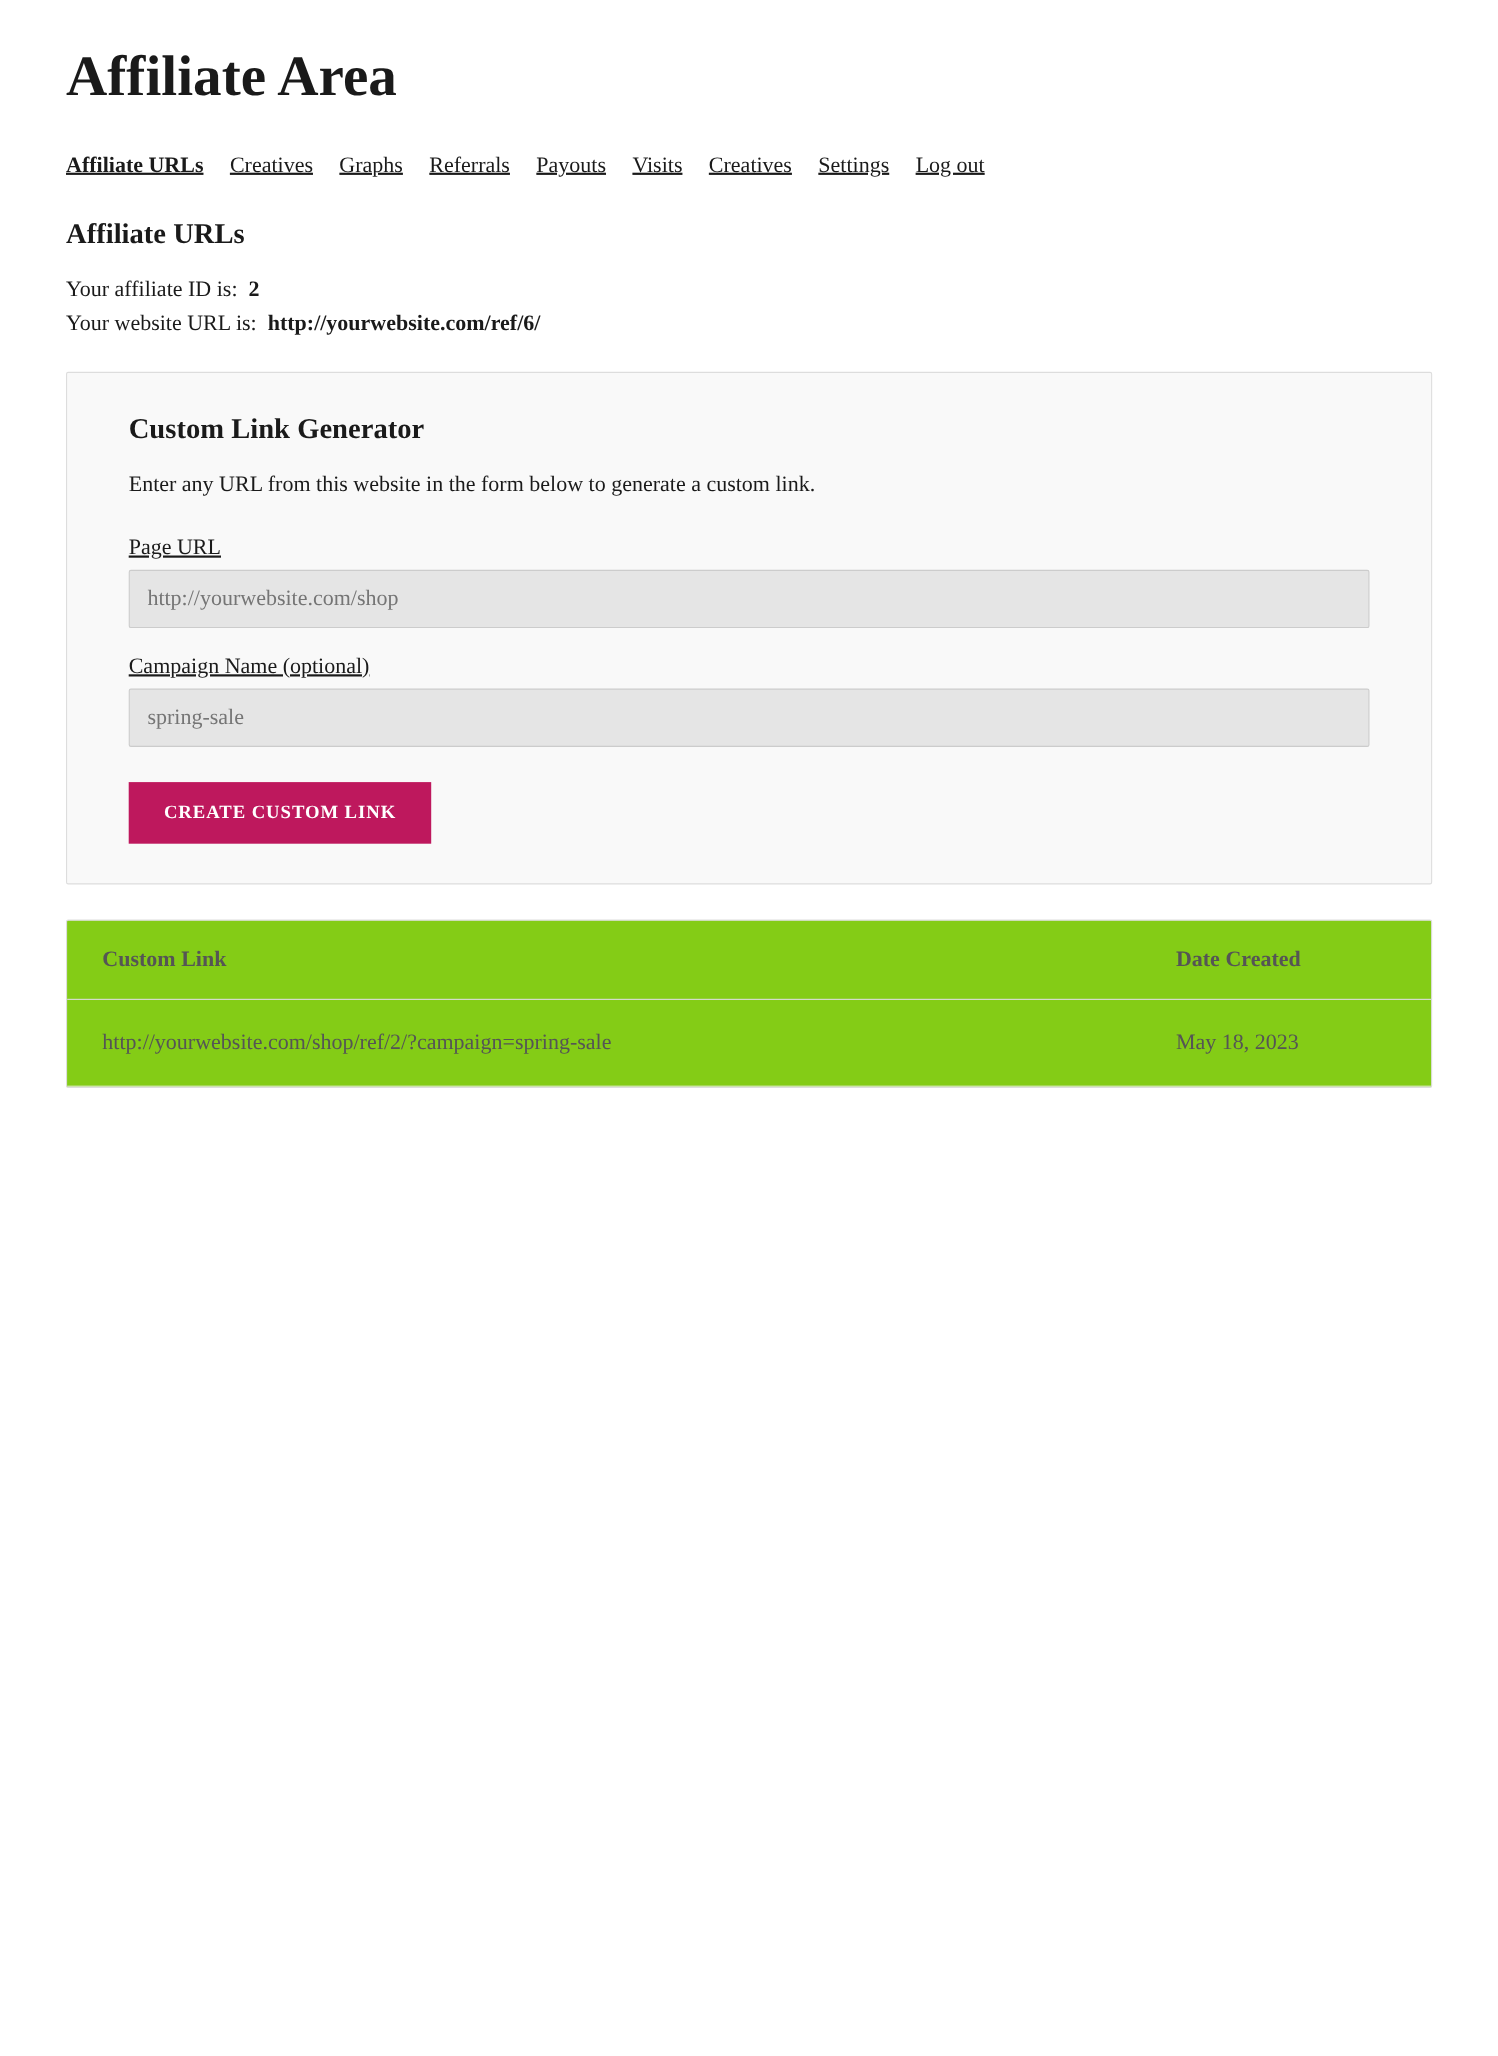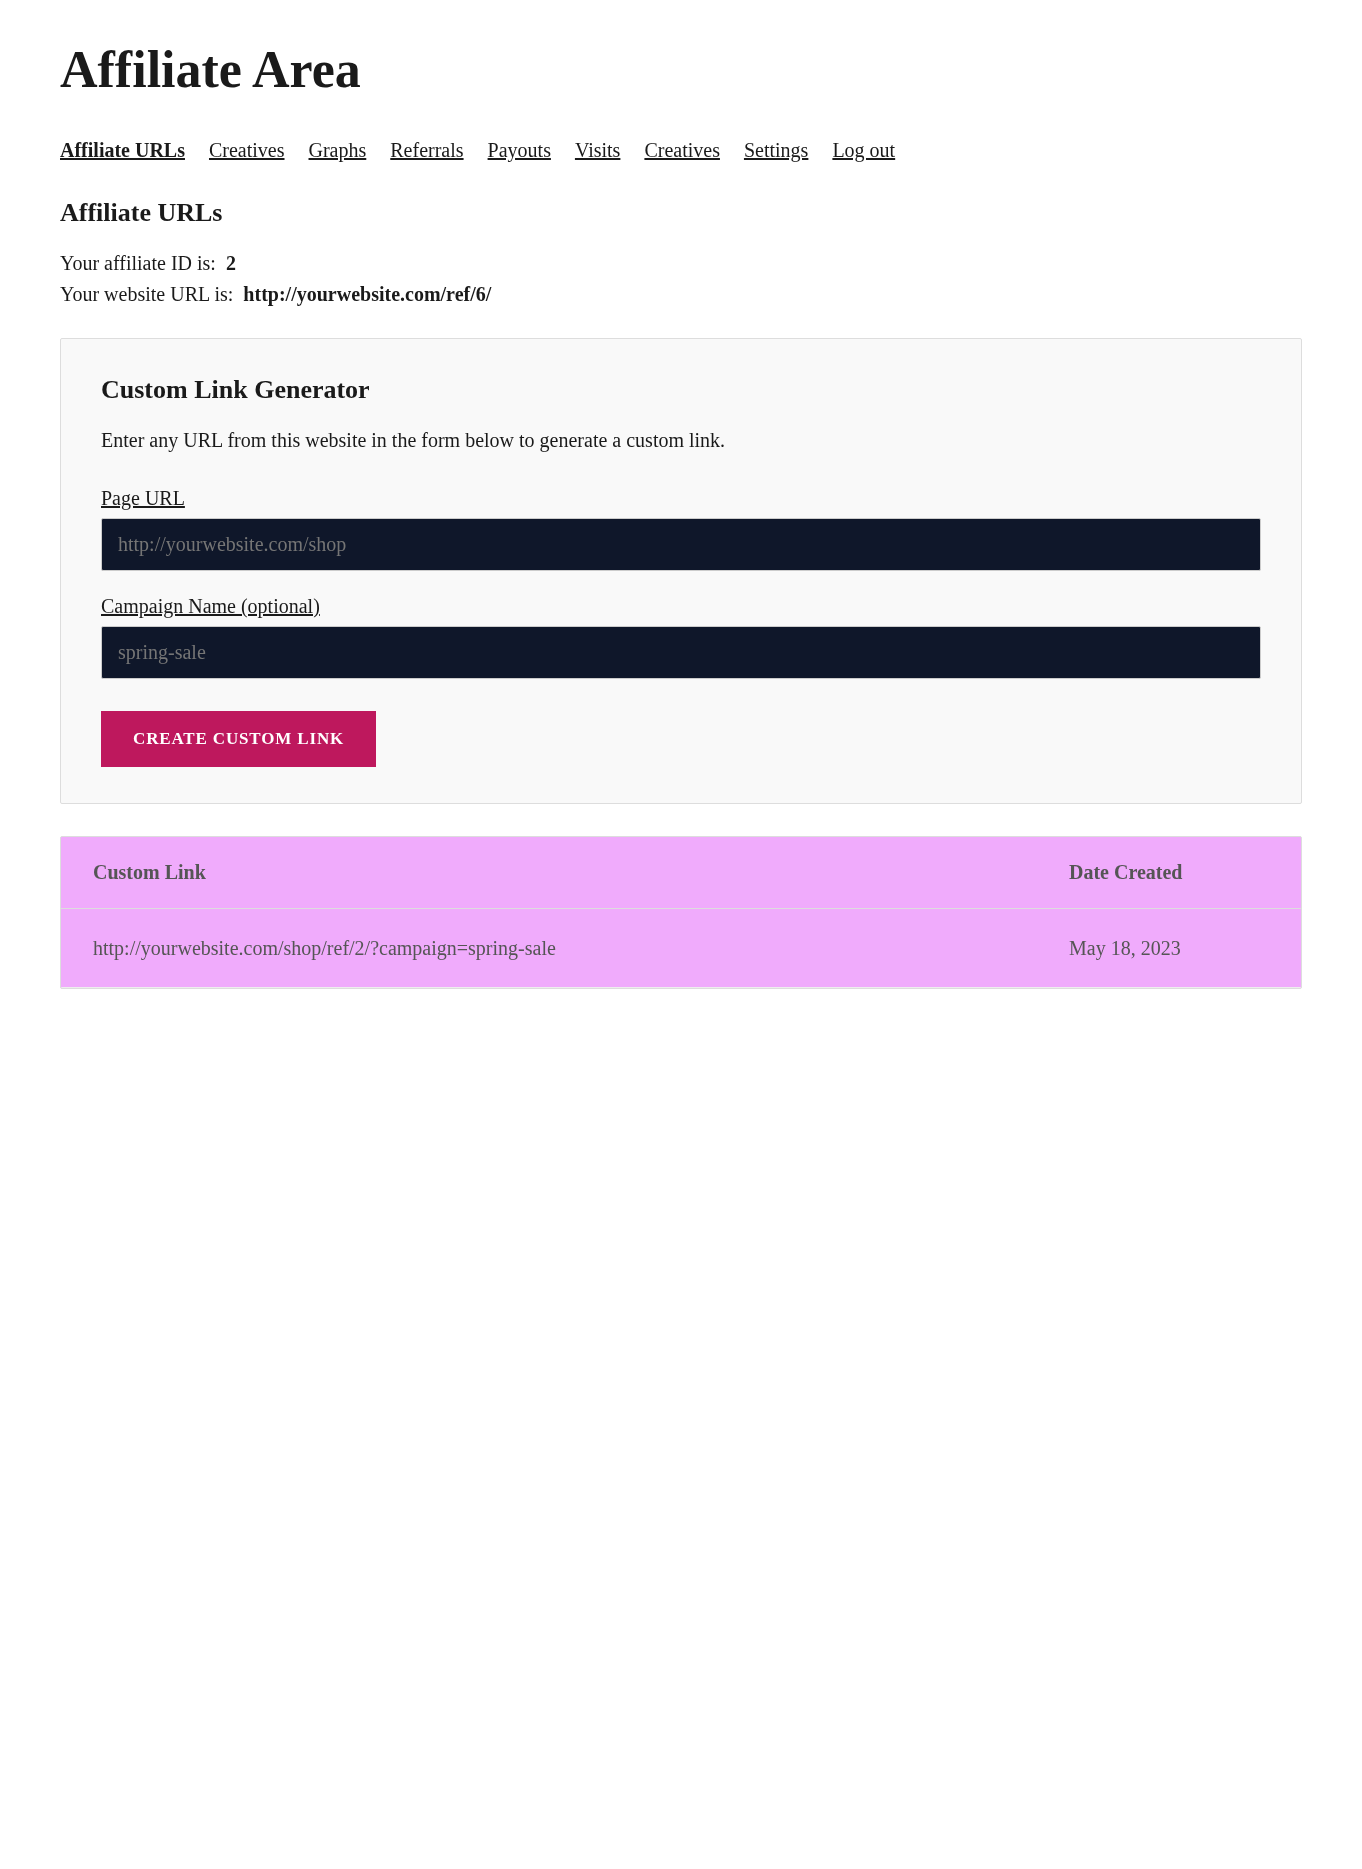--- a/index.html
+++ b/index.html
@@ -65,21 +65,21 @@
     }
 
     .affiliate-info strong {
       font-weight: bold;
     }
 
     .custom-link-box {
       border: 1px solid #ddd;
       background: #f9f9f9;
       border-radius: 2px;
-      padding: 36px 40px;
+      padding: 36px 56px;
       margin-bottom: 32px;
     }
 
     .custom-link-box h3 {
       font-size: 26px;
       font-weight: bold;
       margin-bottom: 20px;
       font-family: Georgia, serif;
     }
 
@@ -101,21 +101,21 @@
       font-family: Georgia, serif;
       text-decoration: underline;
     }
 
     .form-group input {
       width: 100%;
       padding: 14px 16px;
       font-size: 20px;
       border: 1px solid #ccc;
       border-radius: 2px;
-      background: #0f172a;
+      background: #e5e5e5;
       color: #666;
       font-family: Georgia, serif;
     }
 
     .btn-create {
       display: inline-block;
       background: #be185d;
       color: #fff;
       font-size: 17px;
       font-weight: bold;
@@ -123,21 +123,21 @@
       padding: 18px 32px;
       border: none;
       cursor: pointer;
       font-family: Georgia, serif;
       text-transform: uppercase;
       margin-top: 8px;
     }
 
     .custom-links-table {
       border: 1px solid #ddd;
-      background: #f0abfc;
+      background: #84cc16;
       border-radius: 2px;
       overflow: hidden;
     }
 
     .table-header {
       display: flex;
       padding: 24px 32px;
       border-bottom: 1px solid #ddd;
     }
 

